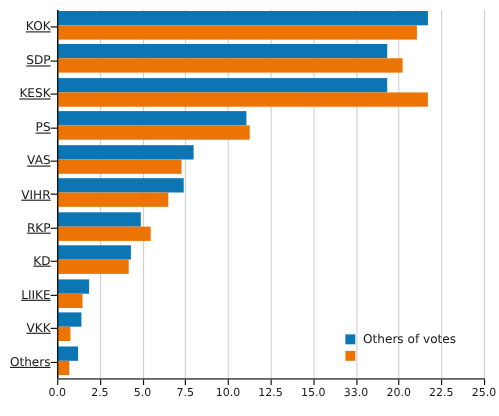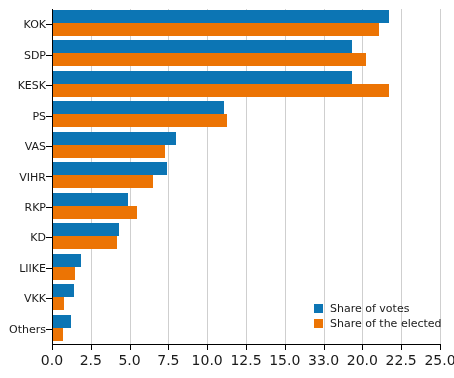--- a/index.html
+++ b/index.html
@@ -79,33 +79,34 @@
     height: 1px;
     background: #000000;
   }
   .ycat-label {
     position: absolute;
     right: 408px;
     font-size: 11px;
     color: #1a1a1a;
     white-space: nowrap;
     transform: translateY(-50%);
+    text-decoration: underline;
   }
   
   .xtick {
     position: absolute;
     top: 345px;
     width: 1px;
     height: 5px;
     background: #000000;
   }
   .xlabel {
     position: absolute;
     top: 352px;
-    font-size: 14px;
+    font-size: 10px;
     color: #1a1a1a;
     text-align: center;
     transform: translateX(-50%);
     white-space: nowrap;
   }
   
   .legend {
     position: absolute;
     left: 314px;
     top: 301px;
@@ -244,21 +245,20 @@
       <div class="xlabel" style="left: 362.4px;">20.0</div>
       <div class="xtick" style="left: 401.2px;"></div>
       <div class="xlabel" style="left: 401.2px;">22.5</div>
       <div class="xtick" style="left: 440px;"></div>
       <div class="xlabel" style="left: 440px;">25.0</div>
     </div>
 
   <div class="legend">
     <div class="legend-row">
       <span class="legend-swatch votes"></span>
-      <span class="legend-text">Share of votes</span>
+      <span class="legend-text">Others of votes</span>
     </div>
     <div class="legend-row">
       <span class="legend-swatch elected"></span>
-      <span class="legend-text">Share of the elected</span>
     </div>
   </div>
 
 </div>
 
 </body></html>

